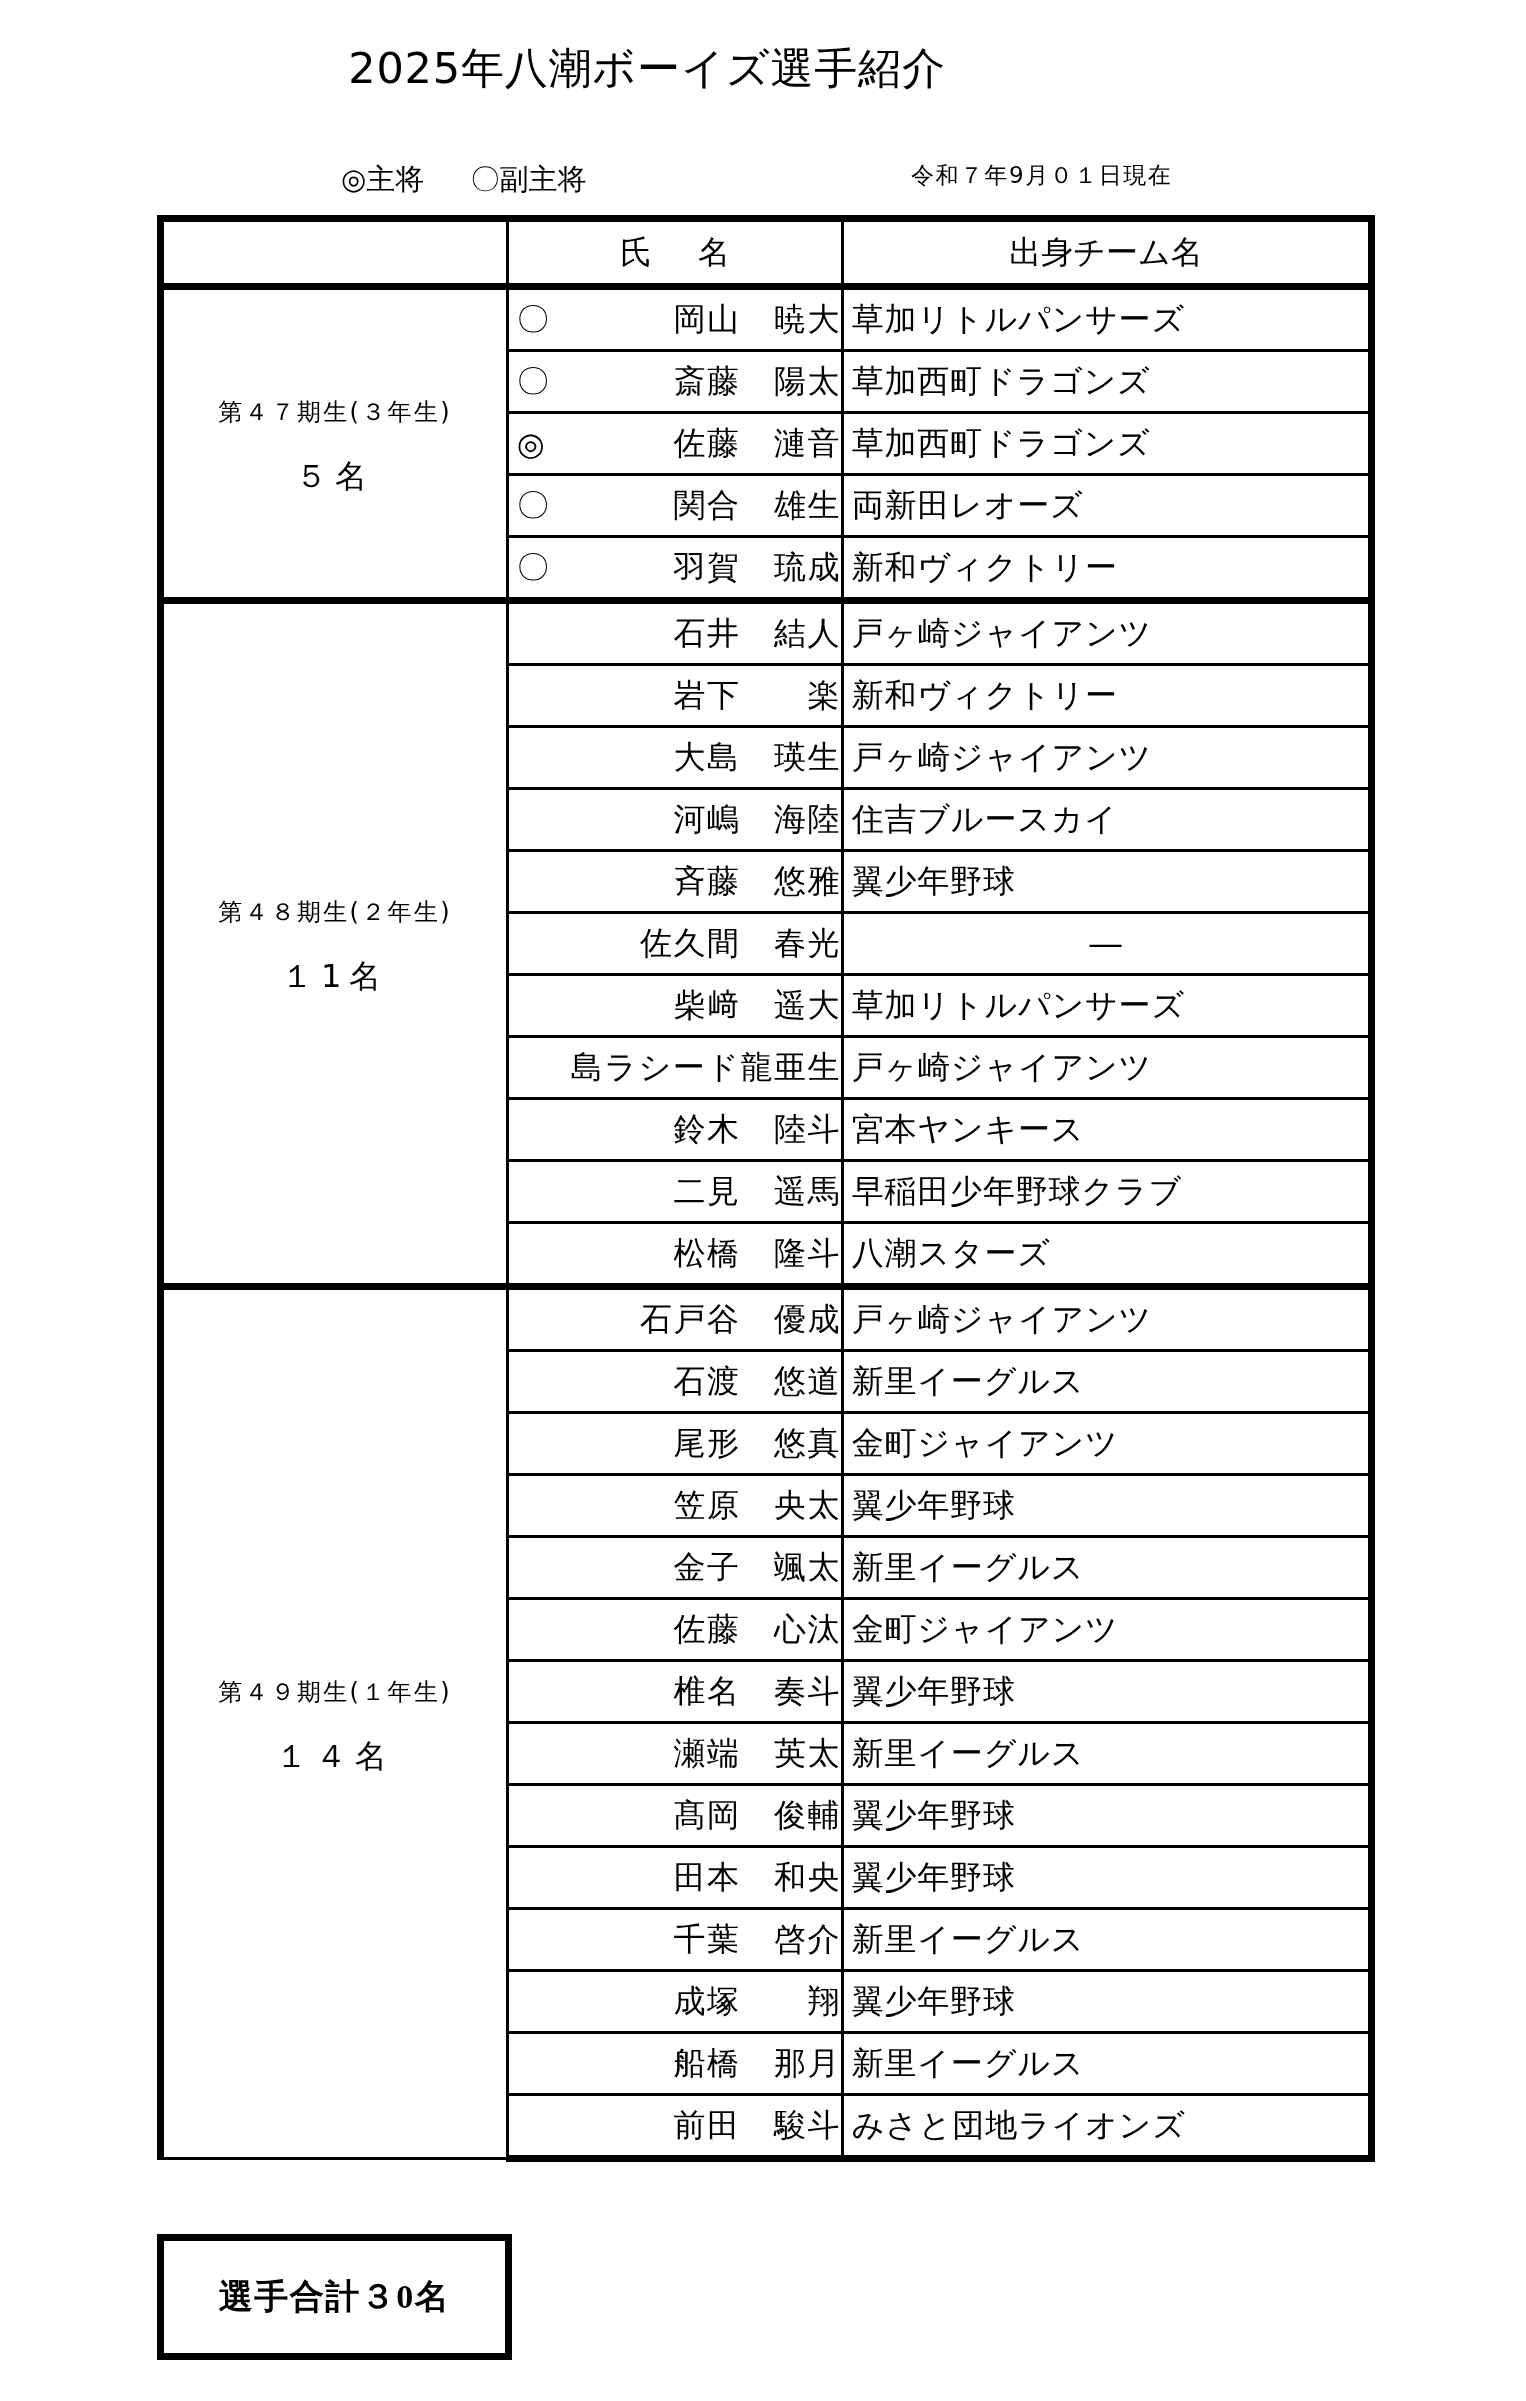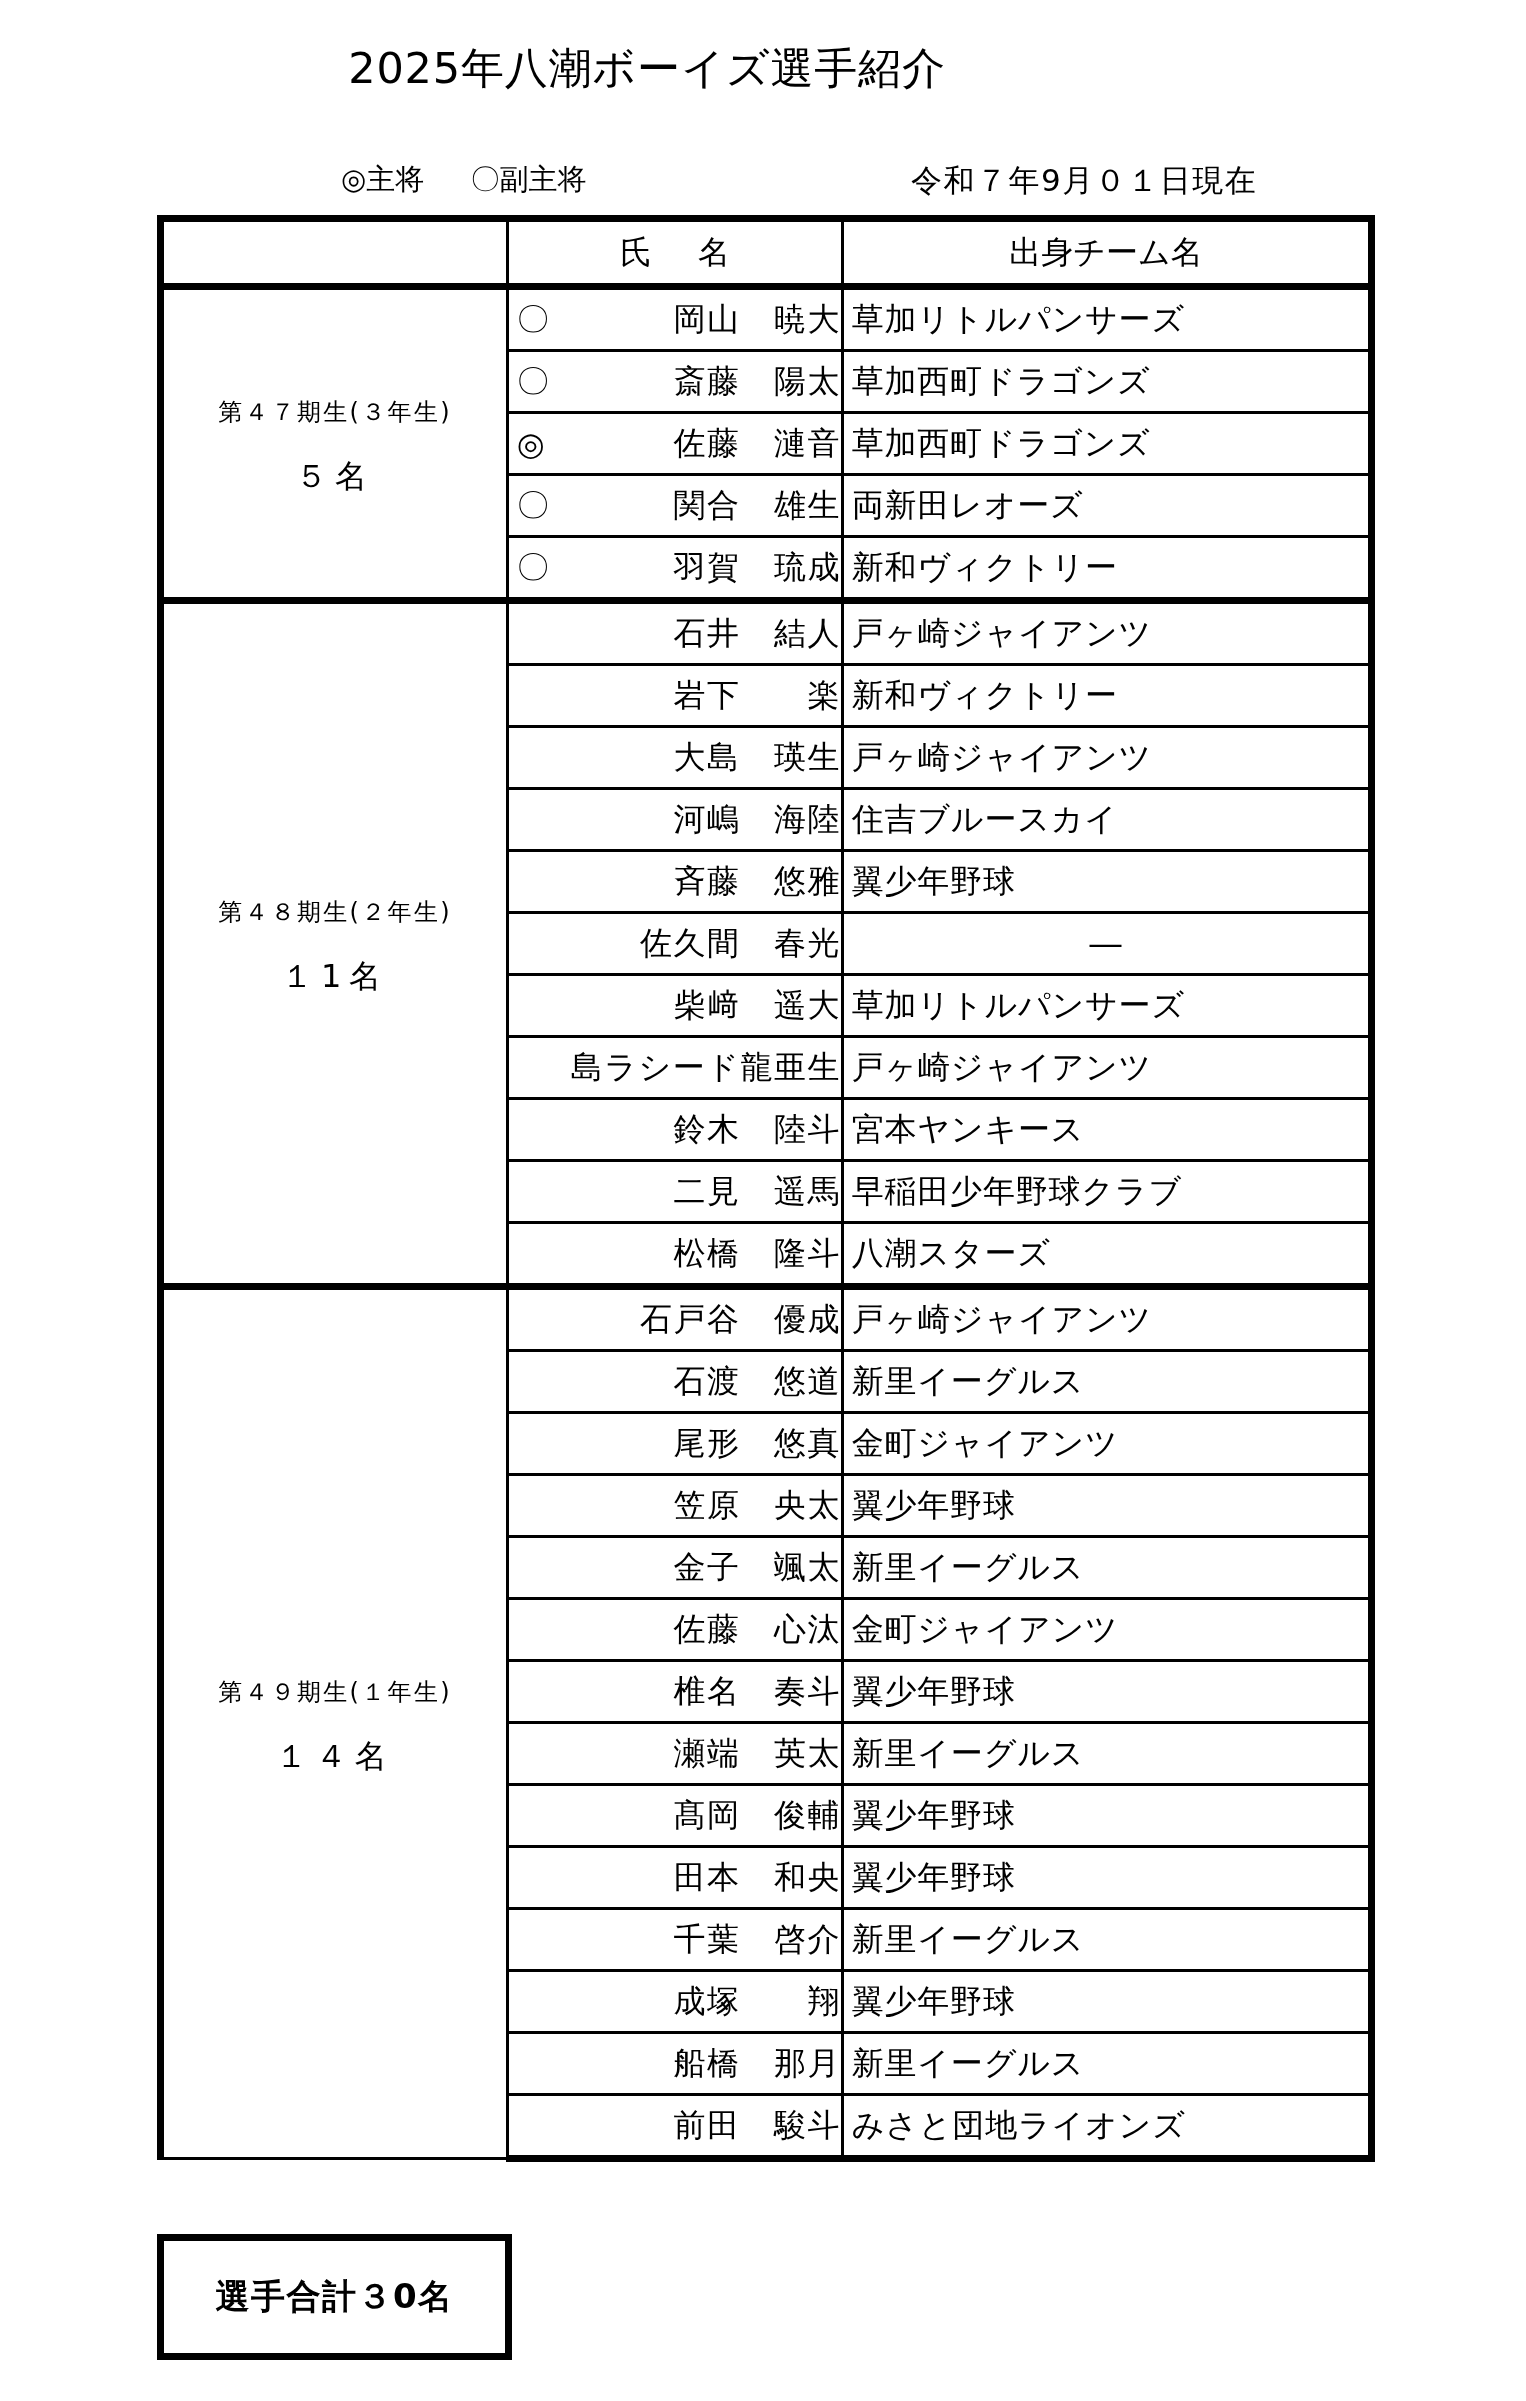--- a/index.html
+++ b/index.html
@@ -9,21 +9,21 @@
   }
   .title {
     position: absolute; left: 0; width: 1294px; top: 40px;
     text-align: center; font-size: 43px; font-weight: normal; letter-spacing: 0.8px;
   }
   .legend {
     position: absolute; left: 341px; top: 160px; font-size: 29px;
   }
   .legend span { margin-right: 37px; margin-top: 32px; }
   .asof {
-    position: absolute; left: 911px; top: 160px; font-size: 31px; letter-spacing: 1.5px;
+    position: absolute; left: 911px; top: 160px; font-size: 23px; letter-spacing: 1.5px;
   }
   table.roster {
     position: absolute; left: 157px; top: 215px;
     border-collapse: collapse; table-layout: fixed; padding-left: 40px;
   }
   table.roster td, table.roster th {
     border: 3.1px solid #000; padding: 0; font-weight: normal;
     font-size: 32px; height: 59px; vertical-align: middle;
     white-space: nowrap; overflow: hidden;
   }
@@ -45,21 +45,21 @@
   td.team { padding-left: 7.7px !important; letter-spacing: 0.8px; }
   td.team.center { text-align: center; padding-left: 0 !important; }
   tr.group-start td { border-top-width: 7px; }
   tr td:last-child, tr th:last-child { border-right-width: 7px; }
   tr.head th:first-child { border-left-width: 7px; }
   tr.last td { border-bottom-width: 7px; }
   .total {
     position: absolute; left: 157px; top: 2234px; width: 341px; height: 112px;
     border: 7px solid #000; border-top-width: 7px;
     display: flex; align-items: center; justify-content: center;
-    font-size: 34px; font-weight: bold; letter-spacing: 1.5px;
+    font-size: 34px; font-weight: bold; letter-spacing: 1.5px; font-family: Liberation Serif, serif;
   }
 </style>
 </head>
 <body>
 
 <div class="title">2025年八潮ボーイズ選手紹介</div>
 
 <div class="legend">
   <span>◎主将</span>
   <span>〇副主将</span>

